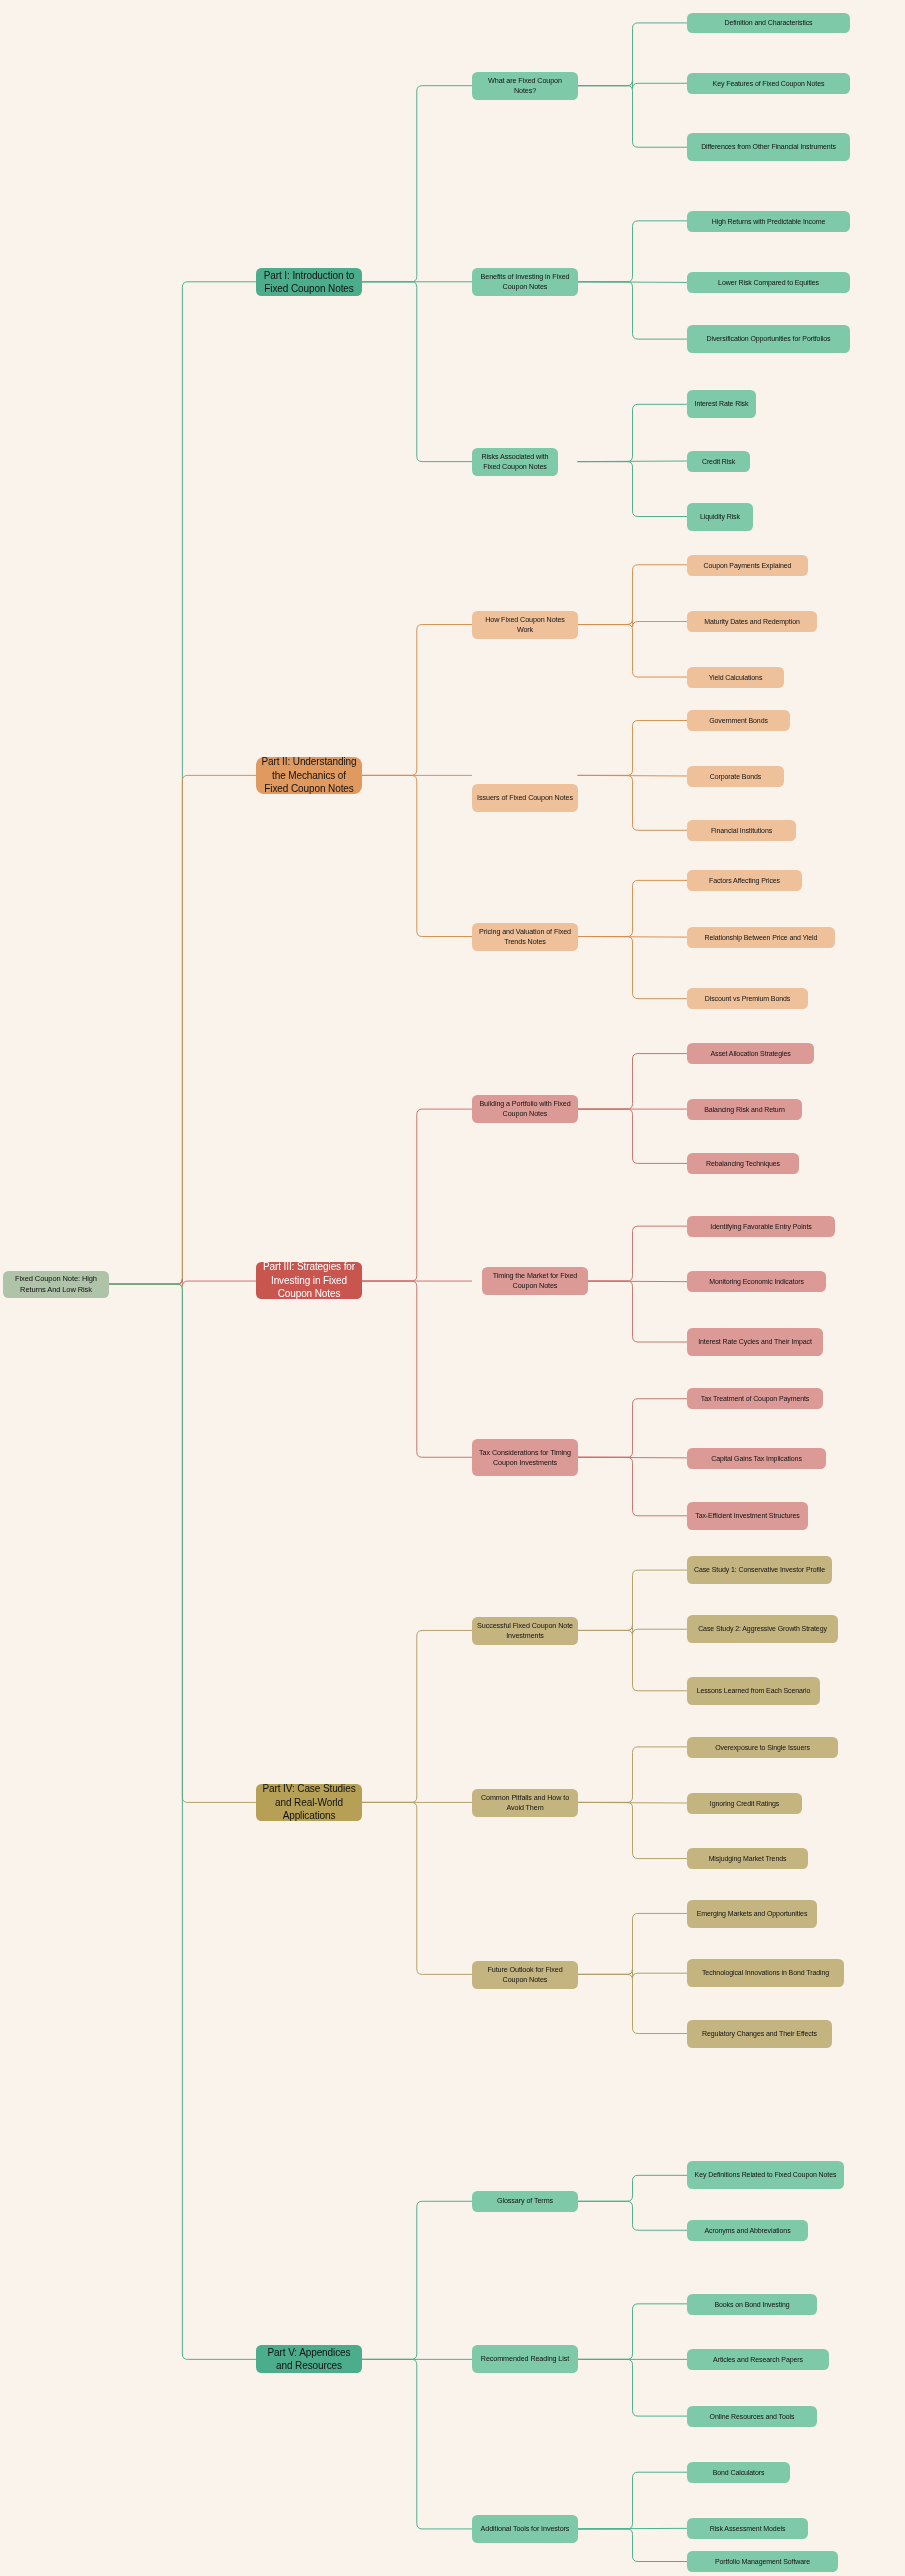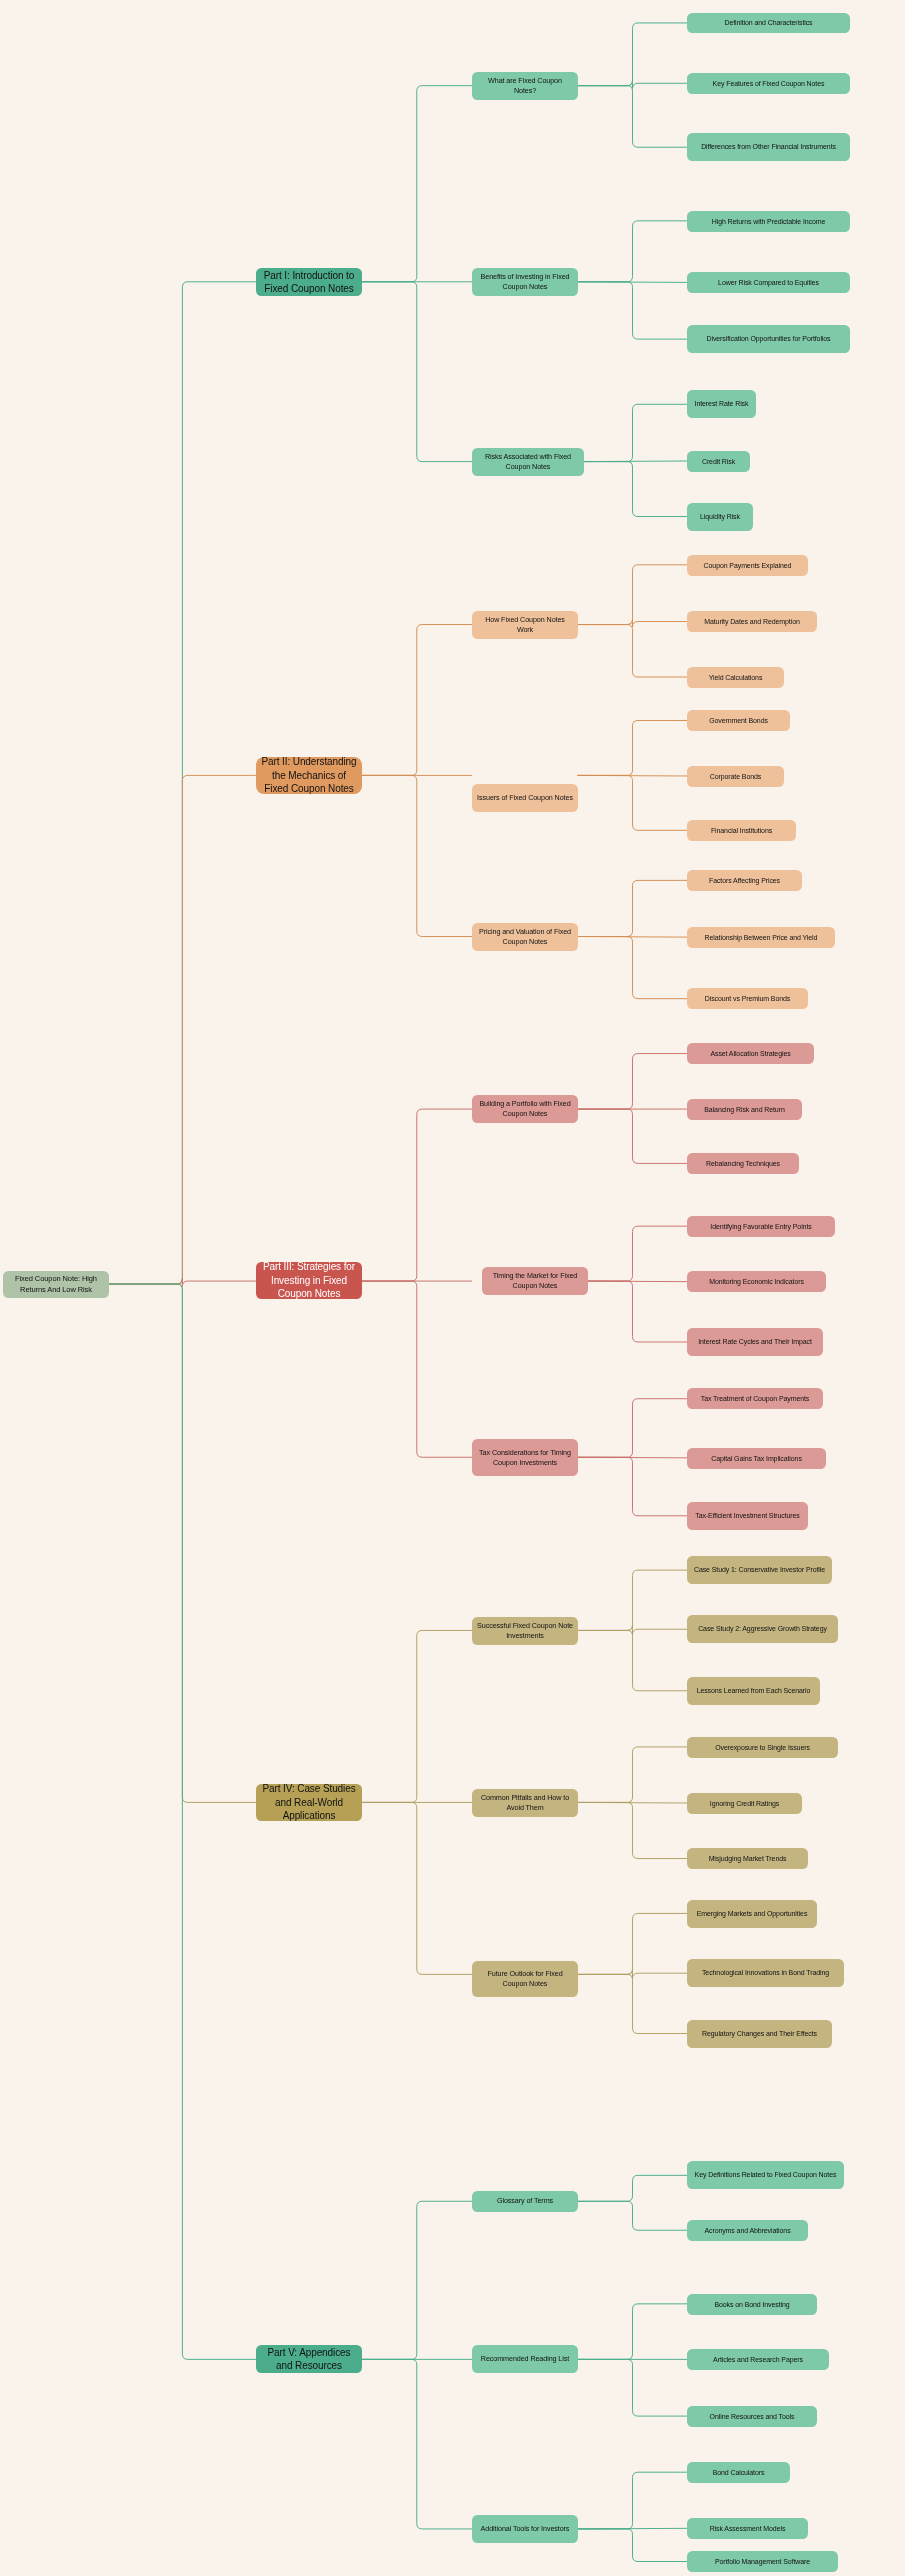--- a/index.html
+++ b/index.html
@@ -121,21 +121,21 @@
     </div>
     <div class="node leaf" style="left: 687px; top: 211px; width: 163px; height: 20.5px; background: rgb(125, 201, 168);">
       <span>High Returns with Predictable Income</span>
     </div>
     <div class="node leaf" style="left: 687px; top: 272px; width: 163px; height: 20.5px; background: rgb(125, 201, 168);">
       <span>Lower Risk Compared to Equities</span>
     </div>
     <div class="node leaf" style="left: 687px; top: 325px; width: 163px; height: 28px; background: rgb(125, 201, 168);">
       <span>Diversification Opportunities for Portfolios</span>
     </div>
-    <div class="node sub" style="left: 472px; top: 448px; width: 112px; height: 28px; background: rgb(125, 201, 168); align-items: center;">
+    <div class="node sub" style="left: 472px; top: 448px; width: 86px; height: 28px; background: rgb(125, 201, 168); align-items: center;">
       <span>Risks Associated with Fixed Coupon Notes</span>
     </div>
     <div class="node leaf" style="left: 687px; top: 390px; width: 69px; height: 28px; background: rgb(125, 201, 168);">
       <span>Interest Rate Risk</span>
     </div>
     <div class="node leaf" style="left: 687px; top: 451px; width: 63px; height: 20.5px; background: rgb(125, 201, 168);">
       <span>Credit Risk</span>
     </div>
     <div class="node leaf" style="left: 687px; top: 503px; width: 66px; height: 28px; background: rgb(125, 201, 168);">
       <span>Liquidity Risk</span>
@@ -161,21 +161,21 @@
     <div class="node leaf" style="left: 687px; top: 710px; width: 103px; height: 20.5px; background: rgb(238, 193, 155);">
       <span>Government Bonds</span>
     </div>
     <div class="node leaf" style="left: 687px; top: 766px; width: 97px; height: 20.5px; background: rgb(238, 193, 155);">
       <span>Corporate Bonds</span>
     </div>
     <div class="node leaf" style="left: 687px; top: 820px; width: 109px; height: 20.5px; background: rgb(238, 193, 155);">
       <span>Financial Institutions</span>
     </div>
     <div class="node sub" style="left: 472px; top: 923px; width: 106px; height: 28px; background: rgb(238, 193, 155);">
-      <span>Pricing and Valuation of Fixed Coupon Notes</span>
+      <span>Pricing and Valuation of Fixed Trends Notes</span>
     </div>
     <div class="node leaf" style="left: 687px; top: 870px; width: 115px; height: 20.5px; background: rgb(238, 193, 155);">
       <span>Factors Affecting Prices</span>
     </div>
     <div class="node leaf" style="left: 687px; top: 927px; width: 148px; height: 20.5px; background: rgb(238, 193, 155);">
       <span>Relationship Between Price and Yield</span>
     </div>
     <div class="node leaf" style="left: 687px; top: 988px; width: 121px; height: 20.5px; background: rgb(238, 193, 155);">
       <span>Discount vs Premium Bonds</span>
     </div>
@@ -238,21 +238,21 @@
     </div>
     <div class="node leaf" style="left: 687px; top: 1737px; width: 151px; height: 20.5px; background: rgb(196, 180, 128);">
       <span>Overexposure to Single Issuers</span>
     </div>
     <div class="node leaf" style="left: 687px; top: 1793px; width: 115px; height: 20.5px; background: rgb(196, 180, 128);">
       <span>Ignoring Credit Ratings</span>
     </div>
     <div class="node leaf" style="left: 687px; top: 1848px; width: 121px; height: 20.5px; background: rgb(196, 180, 128);">
       <span>Misjudging Market Trends</span>
     </div>
-    <div class="node sub" style="left: 472px; top: 1961px; width: 106px; height: 36px; background: rgb(196, 180, 128);">
+    <div class="node sub" style="left: 472px; top: 1961px; width: 106px; height: 28px; background: rgb(196, 180, 128);">
       <span>Future Outlook for Fixed Coupon Notes</span>
     </div>
     <div class="node leaf" style="left: 687px; top: 1900px; width: 130px; height: 28px; background: rgb(196, 180, 128);">
       <span>Emerging Markets and Opportunities</span>
     </div>
     <div class="node leaf" style="left: 687px; top: 1959px; width: 157px; height: 28px; background: rgb(196, 180, 128);">
       <span>Technological Innovations in Bond Trading</span>
     </div>
     <div class="node leaf" style="left: 687px; top: 2020px; width: 145px; height: 28px; background: rgb(196, 180, 128);">
       <span>Regulatory Changes and Their Effects</span>

